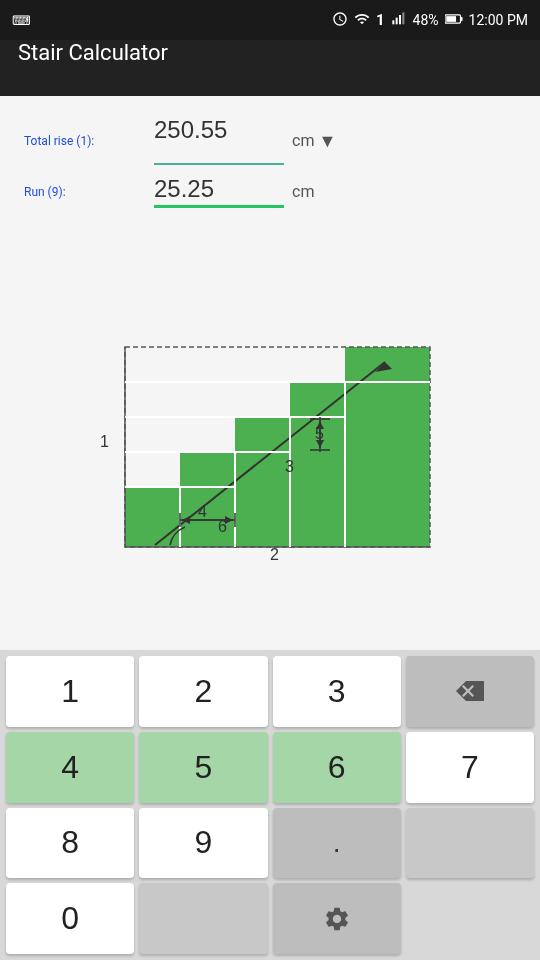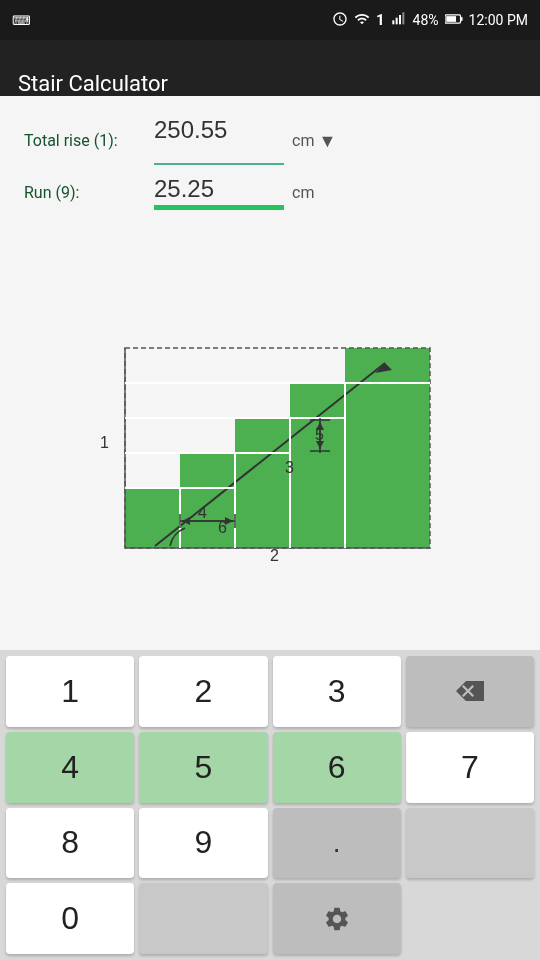--- a/index.html
+++ b/index.html
@@ -39,21 +39,21 @@
       gap: 6px;
       font-size: 14px;
     }
 
     
     #app-header {
       width: 100%;
       height: 56px;
       background: #222222;
       display: flex;
-      align-items: flex-end;
+      align-items: flex-start;
       padding: 0 18px;
     }
 
     #app-title {
       color: white;
       font-size: 22px;
       font-weight: 400;
     }
 
     
@@ -71,41 +71,41 @@
       padding: 20px 24px 10px 24px;
     }
 
     .input-row {
       display: flex;
       align-items: center;
       margin-bottom: 10px;
     }
 
     .input-label {
-      color: #14532d;
-      font-size: 16px;
+      color: #1d4ed8;
+      font-size: 12px;
       min-width: 130px;
     }
 
     .input-value {
       font-size: 24px;
       color: #333;
       border: none;
       border-bottom: 2px solid #4caf9a;
       background: transparent;
       width: 130px;
       outline: none;
       padding-bottom: 19px;
     }
 
     .input-value-plain {
       font-size: 24px;
       color: #333;
       border: none;
-      border-bottom: 5px solid #22c55e;
+      border-bottom: 3px solid #22c55e;
       background: transparent;
       width: 130px;
       outline: none;
       padding-bottom: 2px;
     }
 
     .unit-label {
       color: #555;
       font-size: 16px;
       margin-left: 8px;

